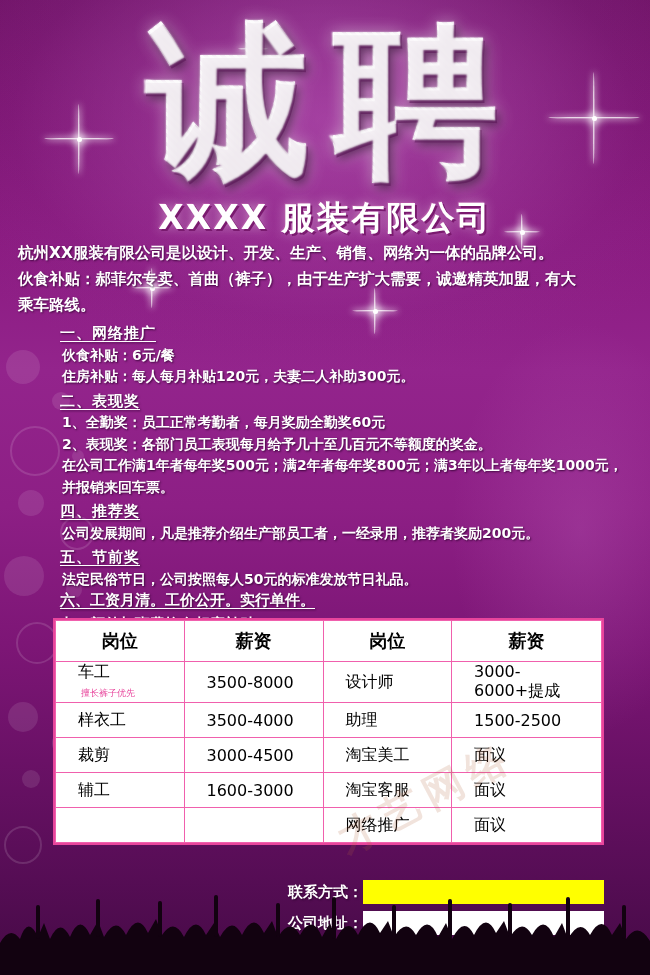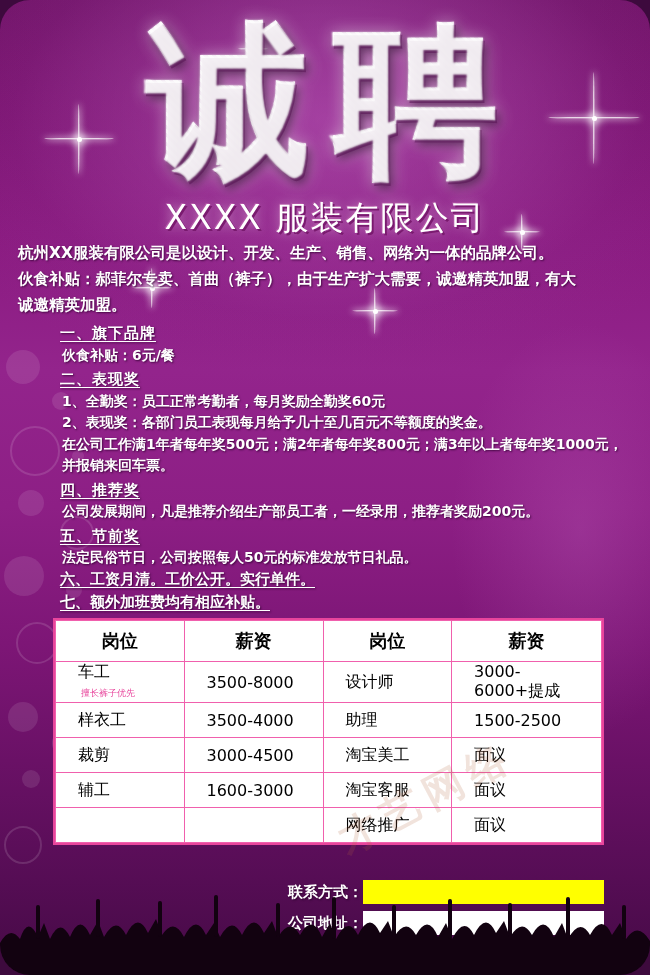--- a/index.html
+++ b/index.html
@@ -8,21 +8,20 @@
     font-family:"Liberation Sans","DejaVu Sans",sans-serif;
     overflow:hidden;
     background:#3d0a3d;
   }
   .poster{
     position:relative;width:650px;height:975px;overflow:hidden;
     background:
       radial-gradient(ellipse 520px 330px at 50% 120px, rgba(190,90,190,0.55) 0%, rgba(140,40,140,0.10) 60%, rgba(0,0,0,0) 75%),
       radial-gradient(ellipse 700px 500px at 50% 40px, rgba(150,60,150,0.45) 0%, rgba(0,0,0,0) 70%),
       linear-gradient(180deg,#6d0f63 0%,#7b1270 12%,#8a1a80 24%,#93248c 38%,#8d1f85 52%,#7d1676 66%,#6a1166 78%,#560d55 90%,#450a45 100%);
-    border-radius: 30px;
   }
   
   .bubbles{position:absolute;left:0;top:330px;width:150px;height:560px;pointer-events:none;}
   .bub{position:absolute;border-radius:50%;background:rgba(255,255,255,0.10);}
   .ring{position:absolute;border-radius:50%;border:2px solid rgba(255,255,255,0.13);}
   .rightglow{
     position:absolute;right:-60px;top:320px;width:260px;height:420px;
     background:radial-gradient(ellipse at 50% 50%, rgba(200,110,200,0.25) 0%, rgba(0,0,0,0) 70%);
     pointer-events:none;
   }
@@ -60,21 +59,21 @@
       2px 3px 0 rgba(90,20,85,0.55),
       4px 6px 10px rgba(40,0,40,0.6);
     filter:drop-shadow(0 0 8px rgba(255,255,255,0.45));
   }
   .bigtitle .ch.second{margin-left:16px;}
 
   
   .company{
     position:absolute;left:0;top:196px;width:650px;text-align:center;
     font-family:"DejaVu Sans","Liberation Sans",sans-serif;
-    font-weight:normal;font-size:33px;letter-spacing:2px;color:#ffffff;
+    font-weight:bold;font-size:33px;letter-spacing:2px;color:#ffffff;
     text-shadow:2px 2px 0 #7a1a6f, -1px -1px 0 #b255a6, 0 0 12px rgba(255,255,255,0.5);
   }
 
   
   .intro{
     position:absolute;left:18px;top:240px;width:614px;
     color:#ffffff;font-size:15.5px;line-height:26px;font-weight:bold;
     font-family:"DejaVu Sans","Liberation Sans",sans-serif;
     text-shadow:1px 1px 2px rgba(50,0,50,0.8);
   }
@@ -187,26 +186,27 @@
 
   <div class="bigtitle">
     <span class="ch">诚</span><span class="ch second">聘</span>
   </div>
 
   <div class="company">XXXX 服装有限公司</div>
 
   <div class="intro">
     <div>杭州XX服装有限公司是以设计、开发、生产、销售、网络为一体的品牌公司。</div>
     <div>伙食补贴：郝菲尔专卖、首曲（裤子），由于生产扩大需要，诚邀精英加盟，有大</div>
-    <div>诚邀精英加盟。</div>
+    <div>乘车路线。</div>
   </div>
 
   <div class="body">
-    <div class="hd">一、旗下品牌</div>
+    <div class="hd">一、网络推广</div>
     <div class="ln">伙食补贴：6元/餐</div>
+    <div class="ln">住房补贴：每人每月补贴120元，夫妻二人补助300元。</div>
 
     <div class="hd">二、表现奖</div>
     <div class="ln">1、全勤奖：员工正常考勤者，每月奖励全勤奖60元</div>
     <div class="ln">2、表现奖：各部门员工表现每月给予几十至几百元不等额度的奖金。</div>
 
     <div class="ln">在公司工作满1年者每年奖500元；满2年者每年奖800元；满3年以上者每年奖1000元，</div>
     <div class="ln">并报销来回车票。</div>
 
     <div class="hd">四、推荐奖</div>
     <div class="ln">公司发展期间，凡是推荐介绍生产部员工者，一经录用，推荐者奖励200元。</div>

